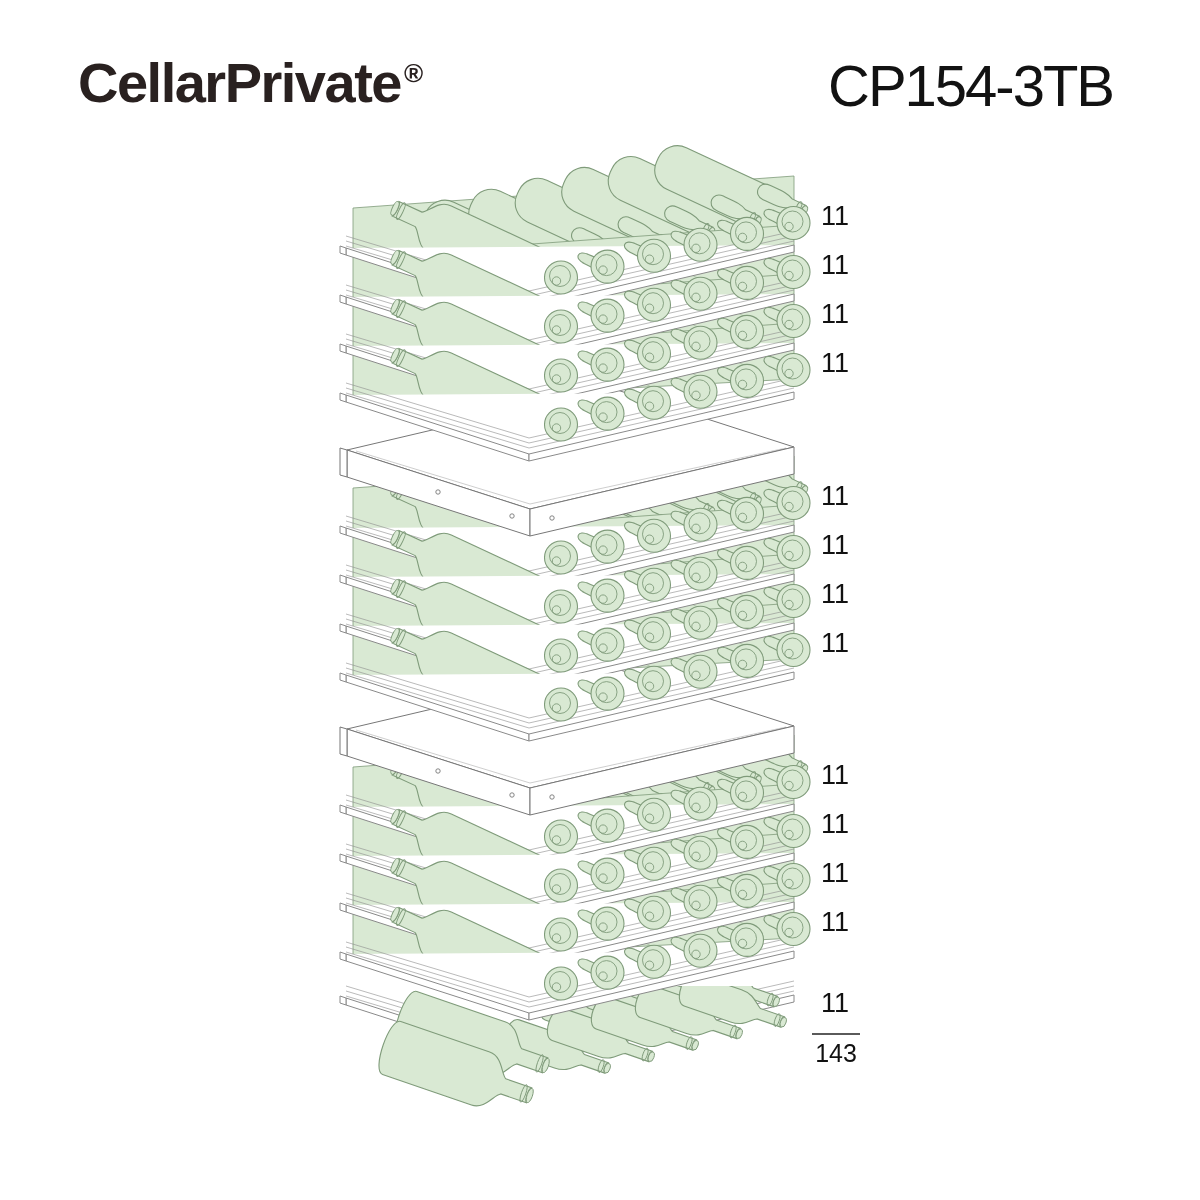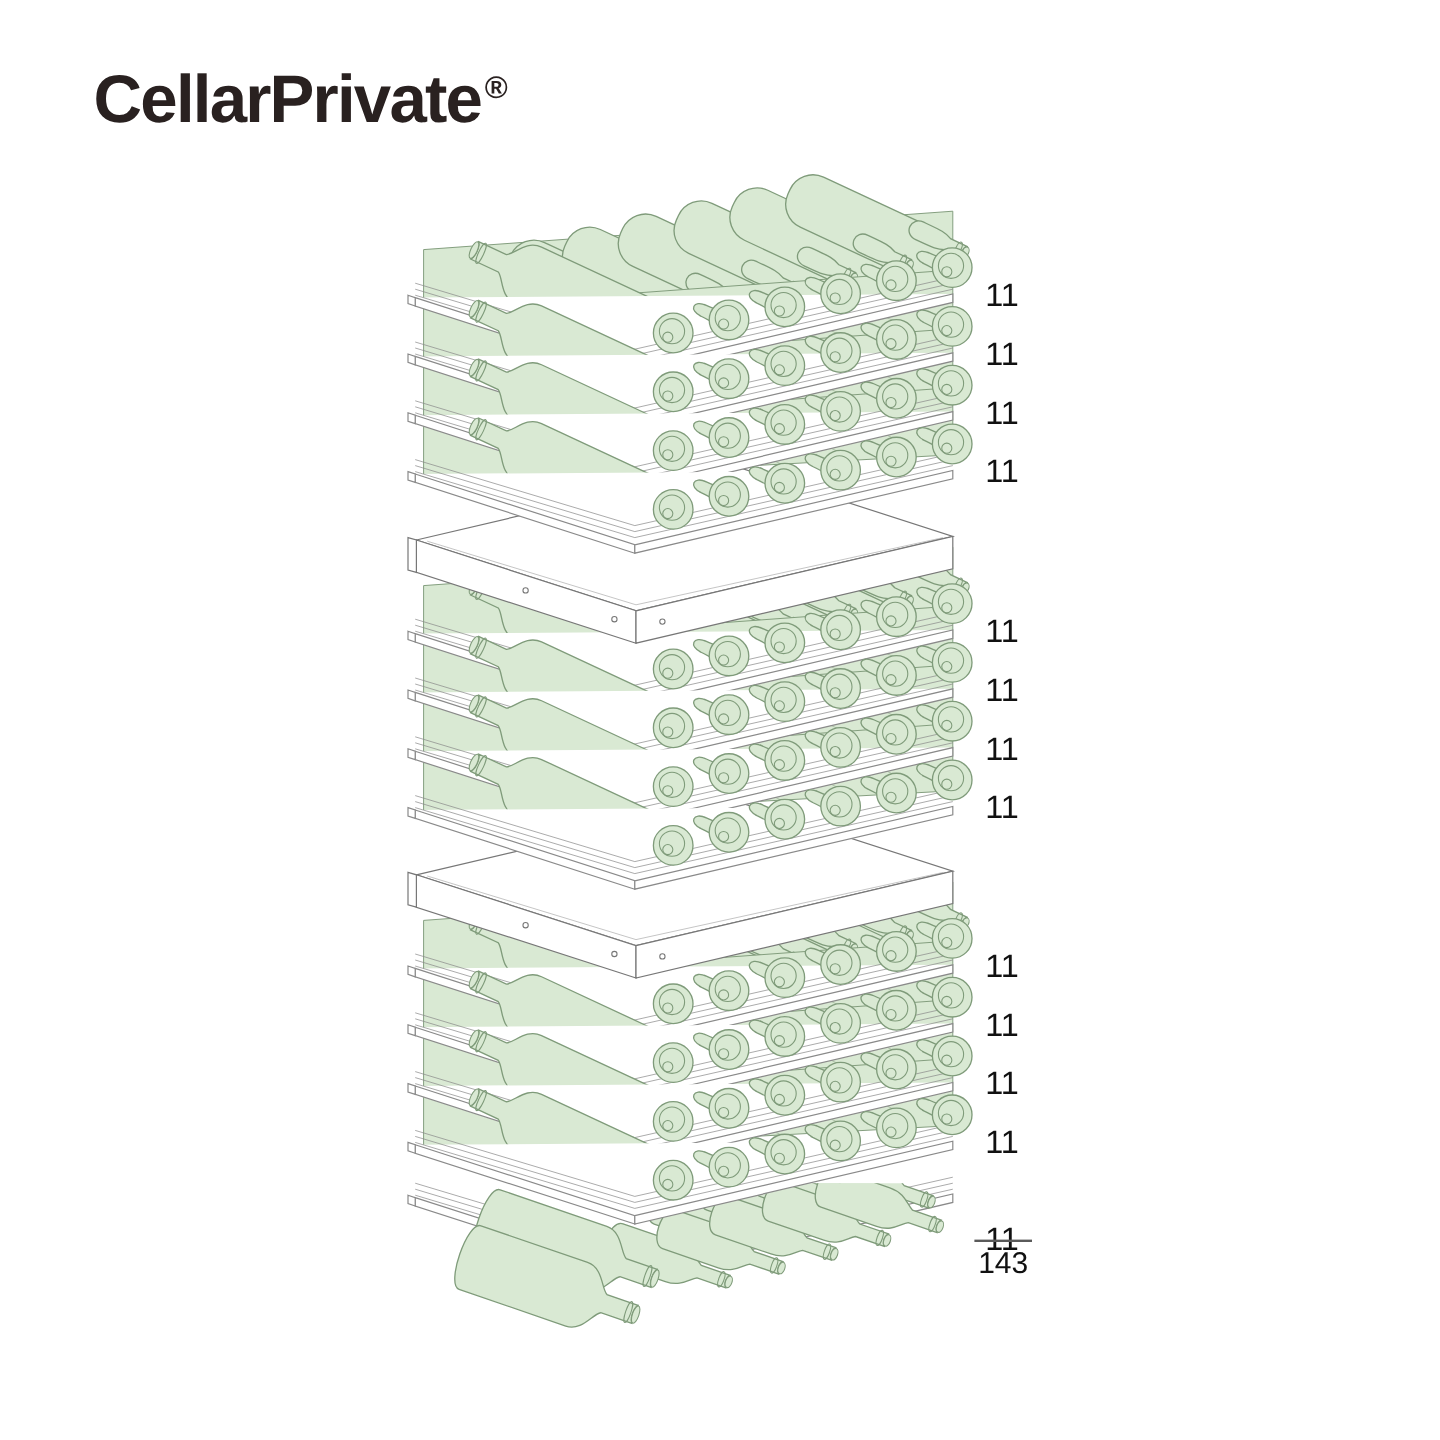--- a/index.html
+++ b/index.html
@@ -4,31 +4,32 @@
 <style>
   html,body{margin:0;padding:0;background:#ffffff;}
   body{width:1200px;height:1200px;font-family:"Liberation Sans","DejaVu Sans",sans-serif;}
   .stage{position:relative;width:1112px;height:1200px;overflow:hidden;background:#fff;}
   .brand{position:absolute;left:78px;top:50px;font-size:56px;font-weight:bold;
          letter-spacing:-1.5px;color:#292120;white-space:nowrap;}
   .brand sup{font-size:26px;font-weight:bold;vertical-align:20px;letter-spacing:0;margin-left:3px;}
   .model{position:absolute;left:828px;top:52px;font-size:58px;font-weight:400;
          letter-spacing:-2px;color:#121212;white-space:nowrap;}
   #rack-svg{position:absolute;left:0;top:0;}
-  .count-label{position:absolute;left:821px;width:60px;font-size:27px;line-height:30px;color:#111;margin-top:30px;}
+  .count-label{position:absolute;left:821px;width:60px;font-size:27px;line-height:30px;color:#111;}
   .total{position:absolute;left:812px;top:1033px;width:48px;border-top:2px solid #5a5a5a;
          padding-top:4px;font-size:25px;font-weight:normal;color:#111;text-align:center;}
 </style>
 </head>
 <body>
 
 <div class="stage">
 
   <div class="brand"><span>CellarPrivate</span><sup>®</sup></div>
 
+  <div class="model">CP154-3TB</div>
 
   <svg id="rack-svg" width="1200" height="1200" viewBox="0 0 1200 1200">
       <g>
         <polygon points="346,998 529,1057 794,995" fill="#fff" stroke="none"></polygon>
         <polygon points="346,998 529,1057 529,1064 346,1005" fill="#fff" stroke="#8a8a8a" stroke-width="1"></polygon>
         <polygon points="529,1057 794,995 794,1002 529,1064" fill="#fff" stroke="#8a8a8a" stroke-width="1"></polygon>
         <polyline points="346,996 529,1051 794,991" fill="none" stroke="#8a8a8a" stroke-width="0.7" opacity="0.85"></polyline>
         <polyline points="346,991 529,1046 794,986" fill="none" stroke="#8a8a8a" stroke-width="0.7" opacity="0.85"></polyline>
         <polyline points="346,986 529,1041 794,981" fill="none" stroke="#8a8a8a" stroke-width="0.7" opacity="0.85"></polyline>
         <polygon points="340,996 346,998 346,1005 340,1003" fill="#fff" stroke="#8a8a8a" stroke-width="1"></polygon>

